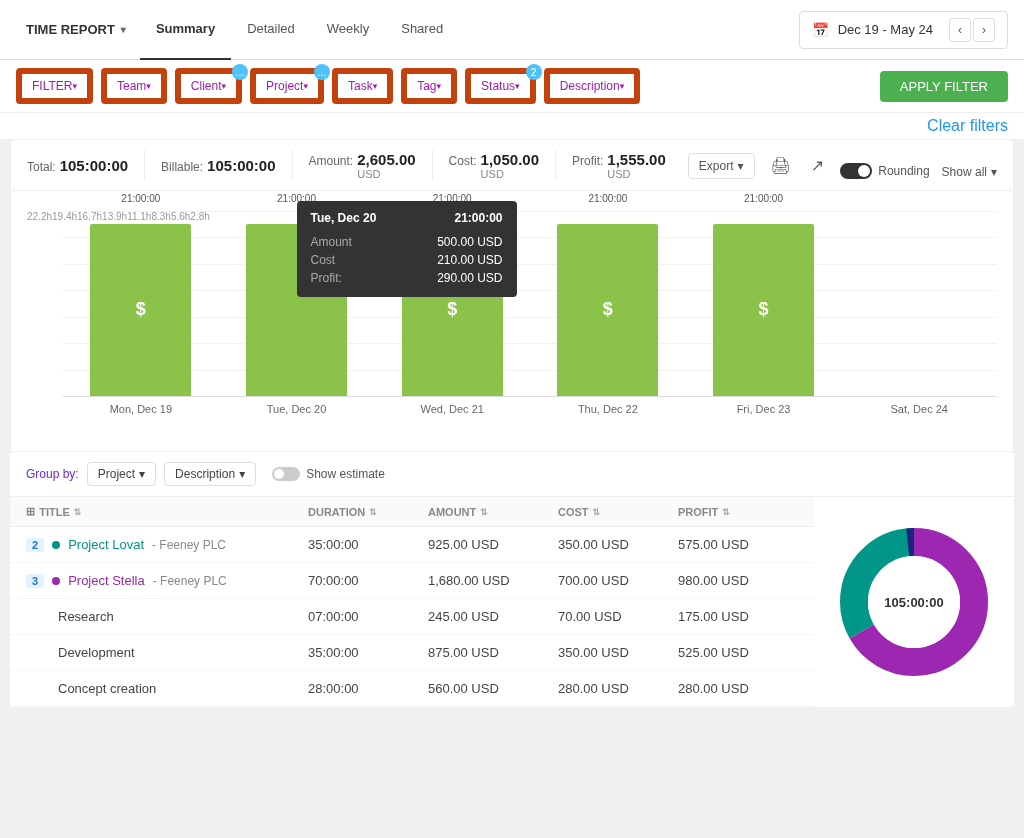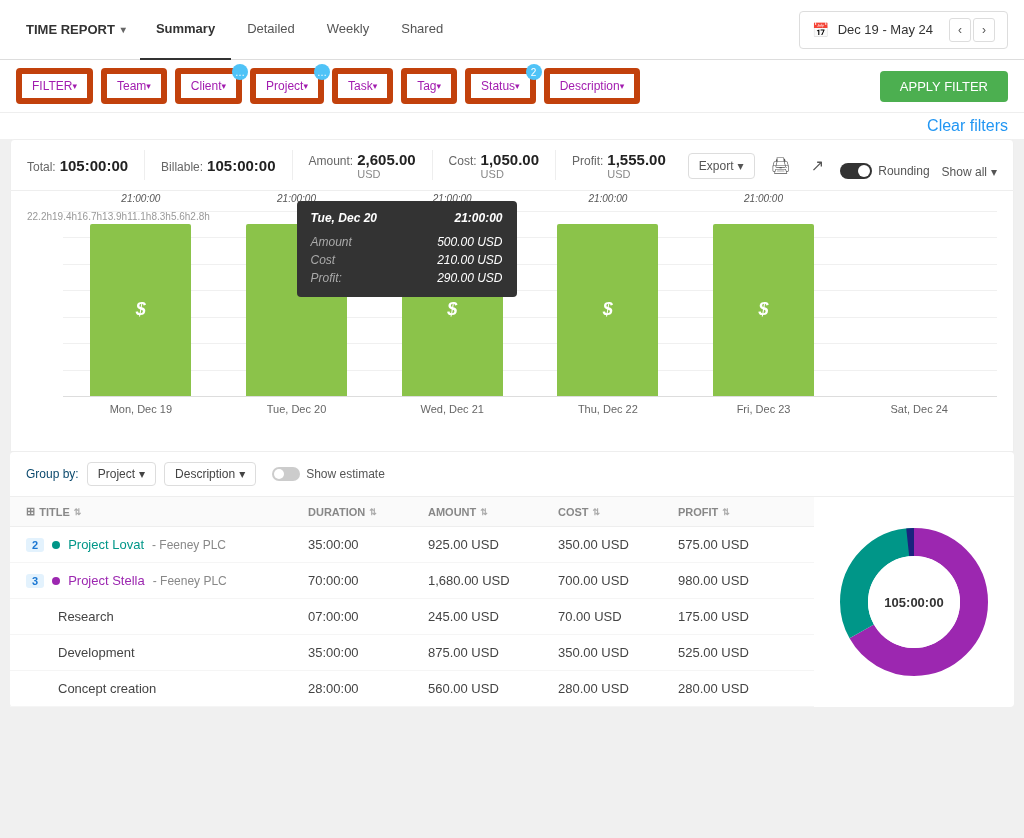--- a/index.html
+++ b/index.html
@@ -53,21 +53,21 @@
     .tooltip-header { display: flex; justify-content: space-between; margin-bottom: 8px; }
     .tooltip-title { font-weight: 600; }
     .tooltip-time { font-weight: 600; }
     .tooltip-row { display: flex; justify-content: space-between; padding: 2px 0; }
     .tooltip-label { color: #aaa; }
     .tooltip-val { color: #fff; }
 
     
     .bottom-section { margin: 0 10px 10px; background: #fff; border-radius: 4px; }
     .group-by-bar { padding: 10px 16px; display: flex; align-items: center; gap: 8px; border-bottom: 1px solid #eee; }
-    .group-label { font-size: 12px; color: #0c4a6e; }
+    .group-label { font-size: 12px; color: #6d28d9; }
     .group-select { display: flex; align-items: center; gap: 4px; padding: 4px 10px; border: 1px solid #ddd; border-radius: 4px; cursor: pointer; font-size: 12px; color: #444; background: #fff; }
     .show-estimate { display: flex; align-items: center; gap: 6px; font-size: 12px; color: #555; margin-left: 8px; }
     .toggle-sm { width: 28px; height: 14px; background: #ccc; border-radius: 7px; position: relative; cursor: pointer; }
     .toggle-sm::after { content: ''; position: absolute; width: 10px; height: 10px; background: #fff; border-radius: 50%; top: 2px; left: 2px; }
     .table-main { flex: 1; }
     .table-with-chart { display: flex; }
     .table-header { display: grid; grid-template-columns: 1fr 120px 130px 120px 120px; padding: 8px 16px; border-bottom: 1px solid #eee; background: #fafafa; }
     .th { font-size: 11px; font-weight: 600; color: #888; text-transform: uppercase; display: flex; align-items: center; gap: 4px; }
     .th .sort-icon { font-size: 9px; color: #aaa; }
     .table-row { display: grid; grid-template-columns: 1fr 120px 130px 120px 120px; padding: 10px 16px; border-bottom: 1px solid #f5f5f5; align-items: center; }
@@ -236,21 +236,21 @@
         <div style="position:absolute; top:0%; width:100%; border-top:1px solid #f0f0f0;"></div>
         <div style="position:absolute; top:14.3%; width:100%; border-top:1px solid #f0f0f0;"></div>
         <div style="position:absolute; top:28.6%; width:100%; border-top:1px solid #f0f0f0;"></div>
         <div style="position:absolute; top:42.9%; width:100%; border-top:1px solid #f0f0f0;"></div>
         <div style="position:absolute; top:57.1%; width:100%; border-top:1px solid #f0f0f0;"></div>
         <div style="position:absolute; top:71.4%; width:100%; border-top:1px solid #f0f0f0;"></div>
         <div style="position:absolute; top:85.7%; width:100%; border-top:1px solid #f0f0f0;"></div>
         <div style="position:absolute; top:100%; width:100%; border-top:1px solid #ddd;"></div>
       </div>
 
-      <div style="position:absolute; left:36px; right:0; top:0; height:185px; display:flex; align-items:flex-end;font-style:italic;">
+      <div style="position:absolute; left:36px; right:0; top:0; height:185px; display:flex; align-items:flex-end;">
 
         <div style="flex:1; display:flex; flex-direction:column; align-items:center; height:100%; position:relative;">
           <div style="position:absolute; top:-18px; font-size:10px; color:#555; text-align:center; width:100%;">21:00:00</div>
           <div style="width:65%; height:93%; background:#8bc34a; border-radius:2px 2px 0 0; display:flex; align-items:center; justify-content:center; cursor:pointer; position:absolute; bottom:0;">
             <span style="color:#fff; font-size:18px; font-weight:bold;">$</span>
           </div>
         </div>
 
         <div style="flex:1; display:flex; flex-direction:column; align-items:center; height:100%; position:relative;">
           <div style="position:absolute; top:-18px; font-size:10px; color:#555; text-align:center; width:100%;">21:00:00</div>

